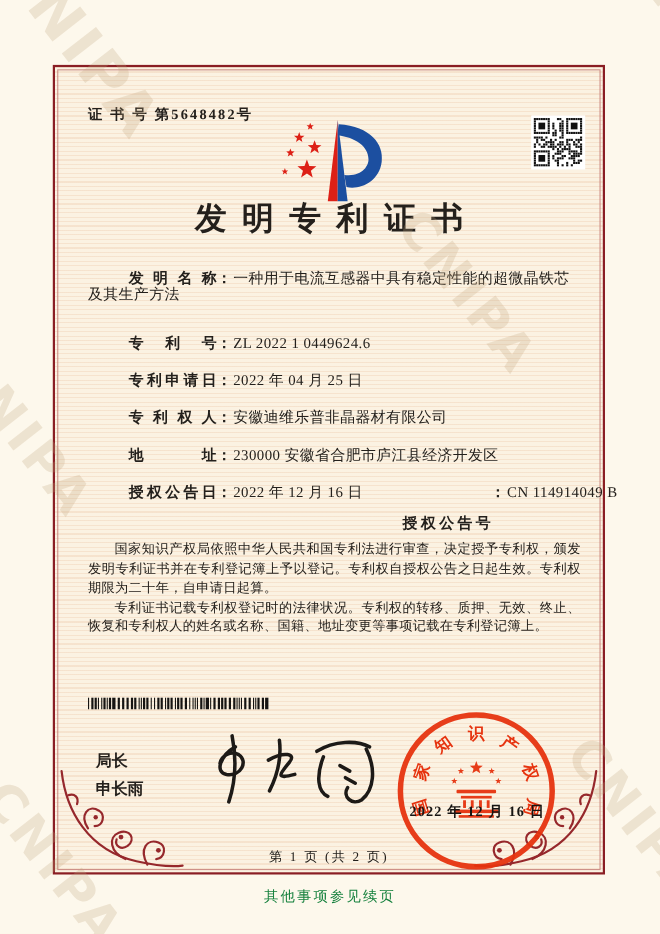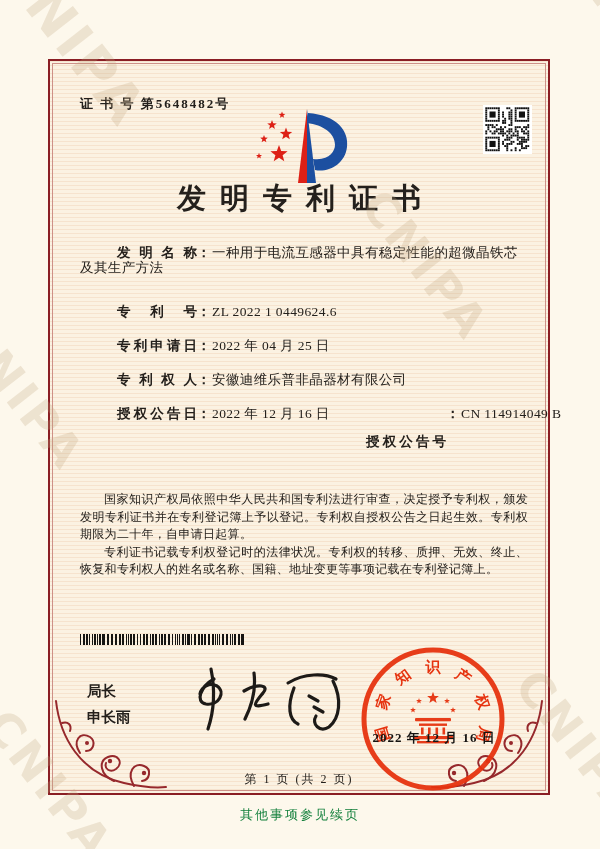--- a/index.html
+++ b/index.html
@@ -377,20 +377,23 @@
     <div class="frow">
       <span class="flabel">专利号</span><span class="fcolon">：</span><span class="fvalue">ZL 2022 1 0449624.6</span>
     </div>
     <div class="frow">
       <span class="flabel">专利申请日</span><span class="fcolon">：</span><span class="fvalue">2022 年 04 月 25 日</span>
     </div>
     <div class="frow">
       <span class="flabel">专利权人</span><span class="fcolon">：</span><span class="fvalue">安徽迪维乐普非晶器材有限公司</span>
     </div>
     <div class="frow">
+      <span class="flabel">地址</span><span class="fcolon">：</span><span class="fvalue">230000  安徽省合肥市庐江县经济开发区</span>
+    </div>
+    <div class="frow">
       <span class="flabel">授权公告日</span><span class="fcolon">：</span><span class="fvalue wide">2022 年 12 月 16 日</span><span class="flabel grant-no-label">授权公告号</span><span class="fcolon">：</span><span class="fvalue">CN 114914049 B</span>
     </div>
   </div>
 
   <div class="paras">
     <p>国家知识产权局依照中华人民共和国专利法进行审查，决定授予专利权，颁发发明专利证书并在专利登记簿上予以登记。专利权自授权公告之日起生效。专利权期限为二十年，自申请日起算。</p>
     <p>专利证书记载专利权登记时的法律状况。专利权的转移、质押、无效、终止、恢复和专利权人的姓名或名称、国籍、地址变更等事项记载在专利登记簿上。</p>
   </div>
 
   <svg class="barcode" id="barcode-svg" width="167" height="11" viewBox="0 0 167 11">

